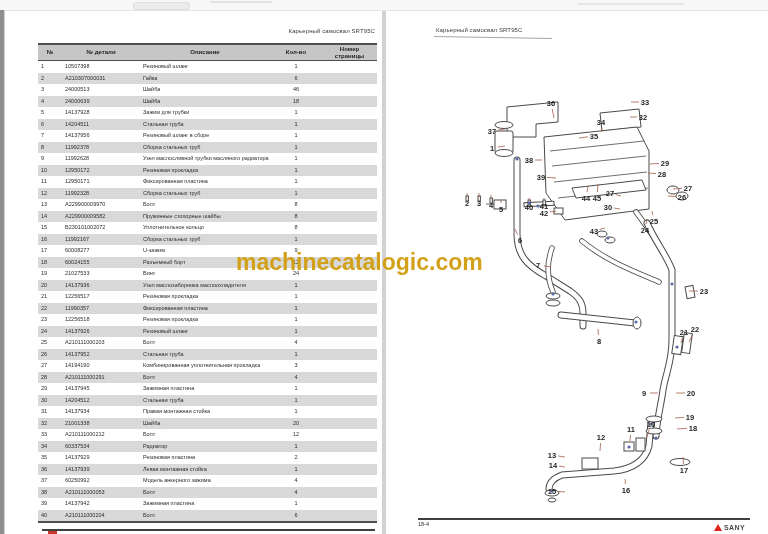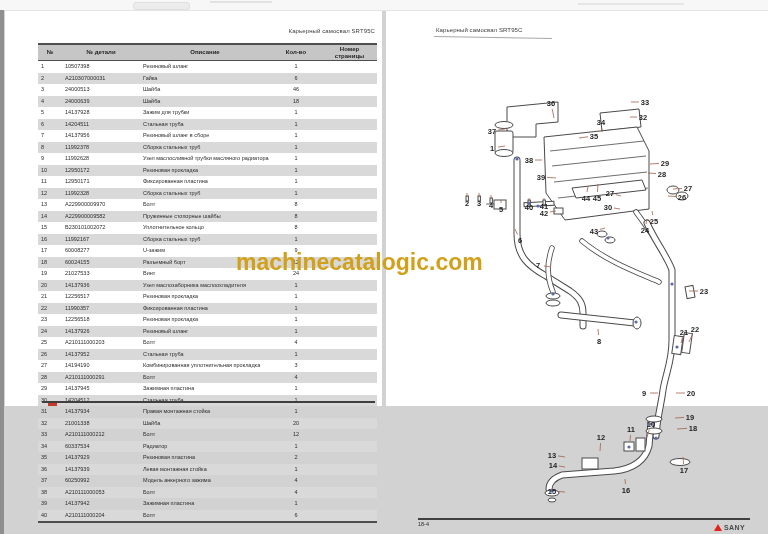--- a/index.html
+++ b/index.html
@@ -7,21 +7,21 @@
        font-family:"Liberation Sans",sans-serif;}
   
   .topbar{position:absolute;left:0;top:0;width:768px;height:10px;background:#f7f7f7;
           border-bottom:1px solid #e4e4e4;z-index:3}
   .topbar .hint1{position:absolute;left:133px;top:2px;width:55px;height:6px;background:#ececec;
                  border:1px solid #dfdfdf;border-radius:3px}
   .topbar .hint2{position:absolute;left:210px;top:1px;width:62px;height:2px;background:#e2e2e2}
   .topbar .hint3{position:absolute;left:578px;top:3px;width:106px;height:2px;background:#e6e6e6}
   .left-edge{position:absolute;left:0;top:10px;width:4px;height:524px;background:#8f8f8f;z-index:4}
   
-  .page{position:absolute;top:10px;height:396px;background:#ffffff}
+  .page{position:absolute;top:10px;height:524px;background:#ffffff}
   .page.left{left:5px;width:377px}
   .page.right{left:386px;width:382px}
   .page-header{position:absolute;font-size:6px;color:#3c3c3c;letter-spacing:0.1px}
   .page.left .page-header{right:7px;top:18px}
   .page.right .page-header{left:50px;top:17px}
   .rp-header-rule{position:absolute;left:48px;top:27px;width:118px;height:1px;background:#a7a7a7;
                   transform:rotate(1deg)}
   
   .parts-table{position:absolute;left:33px;top:33px;width:339px;border-collapse:collapse;
                table-layout:fixed;border-bottom:2px solid #4e4e4e}

